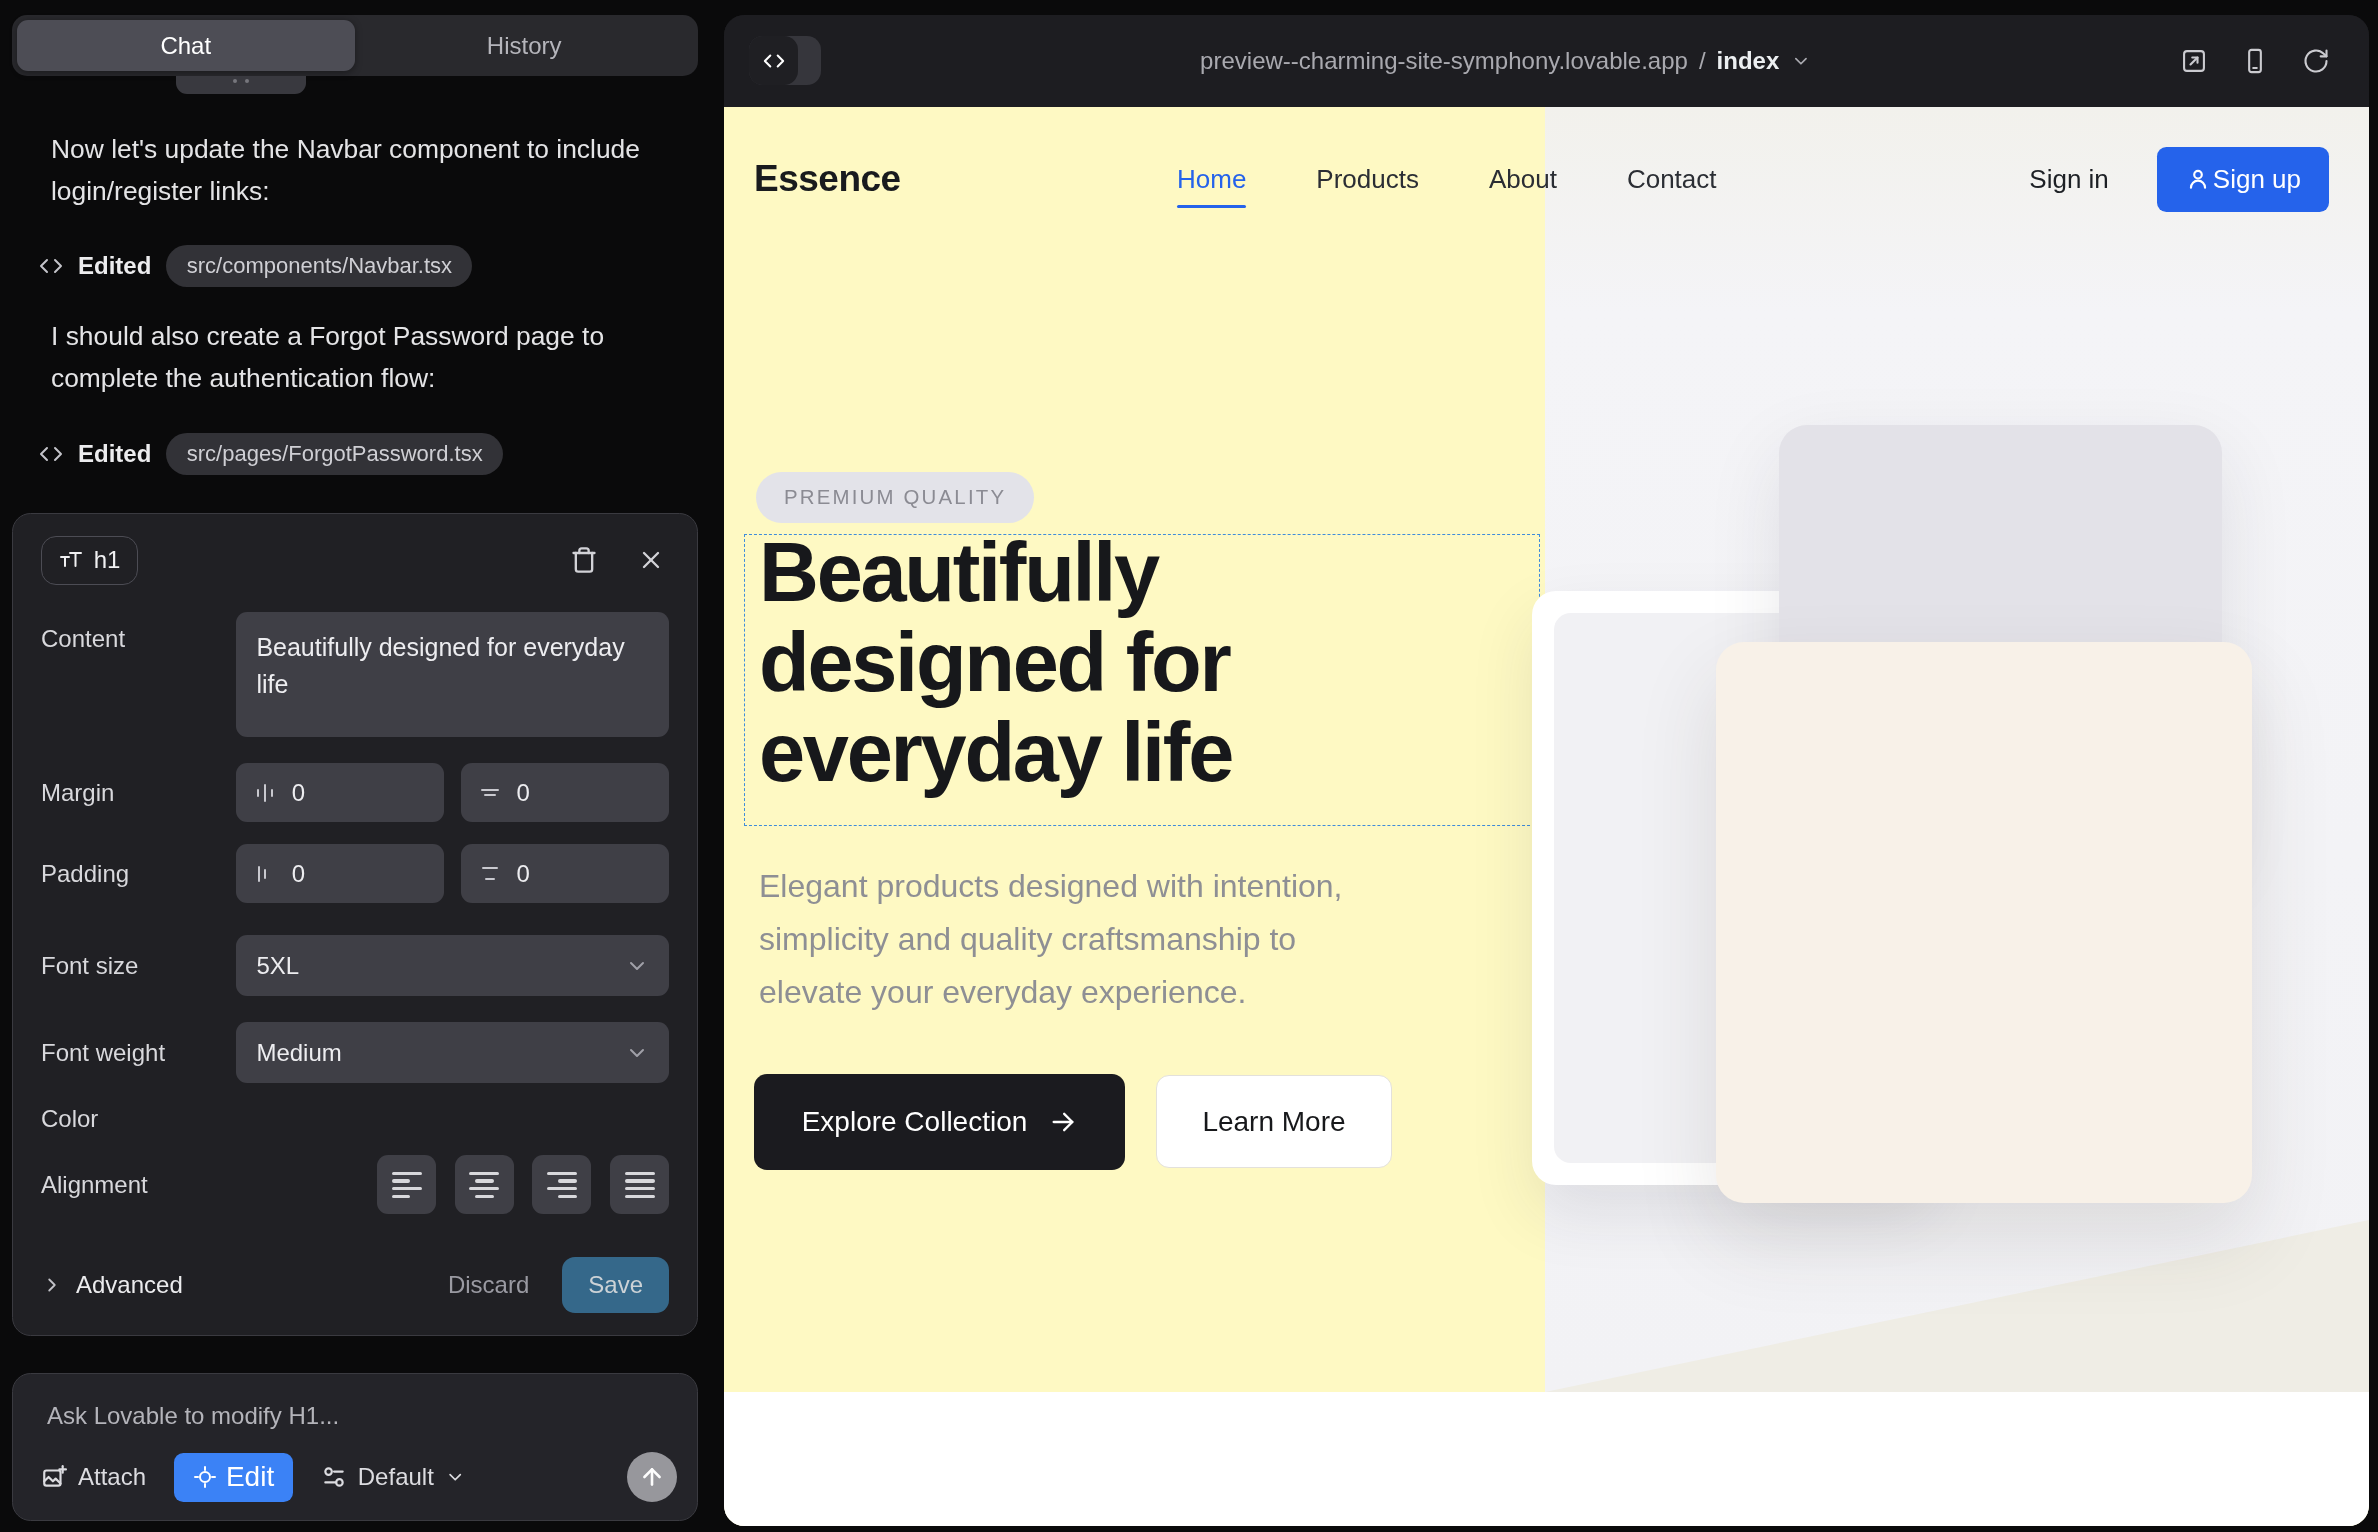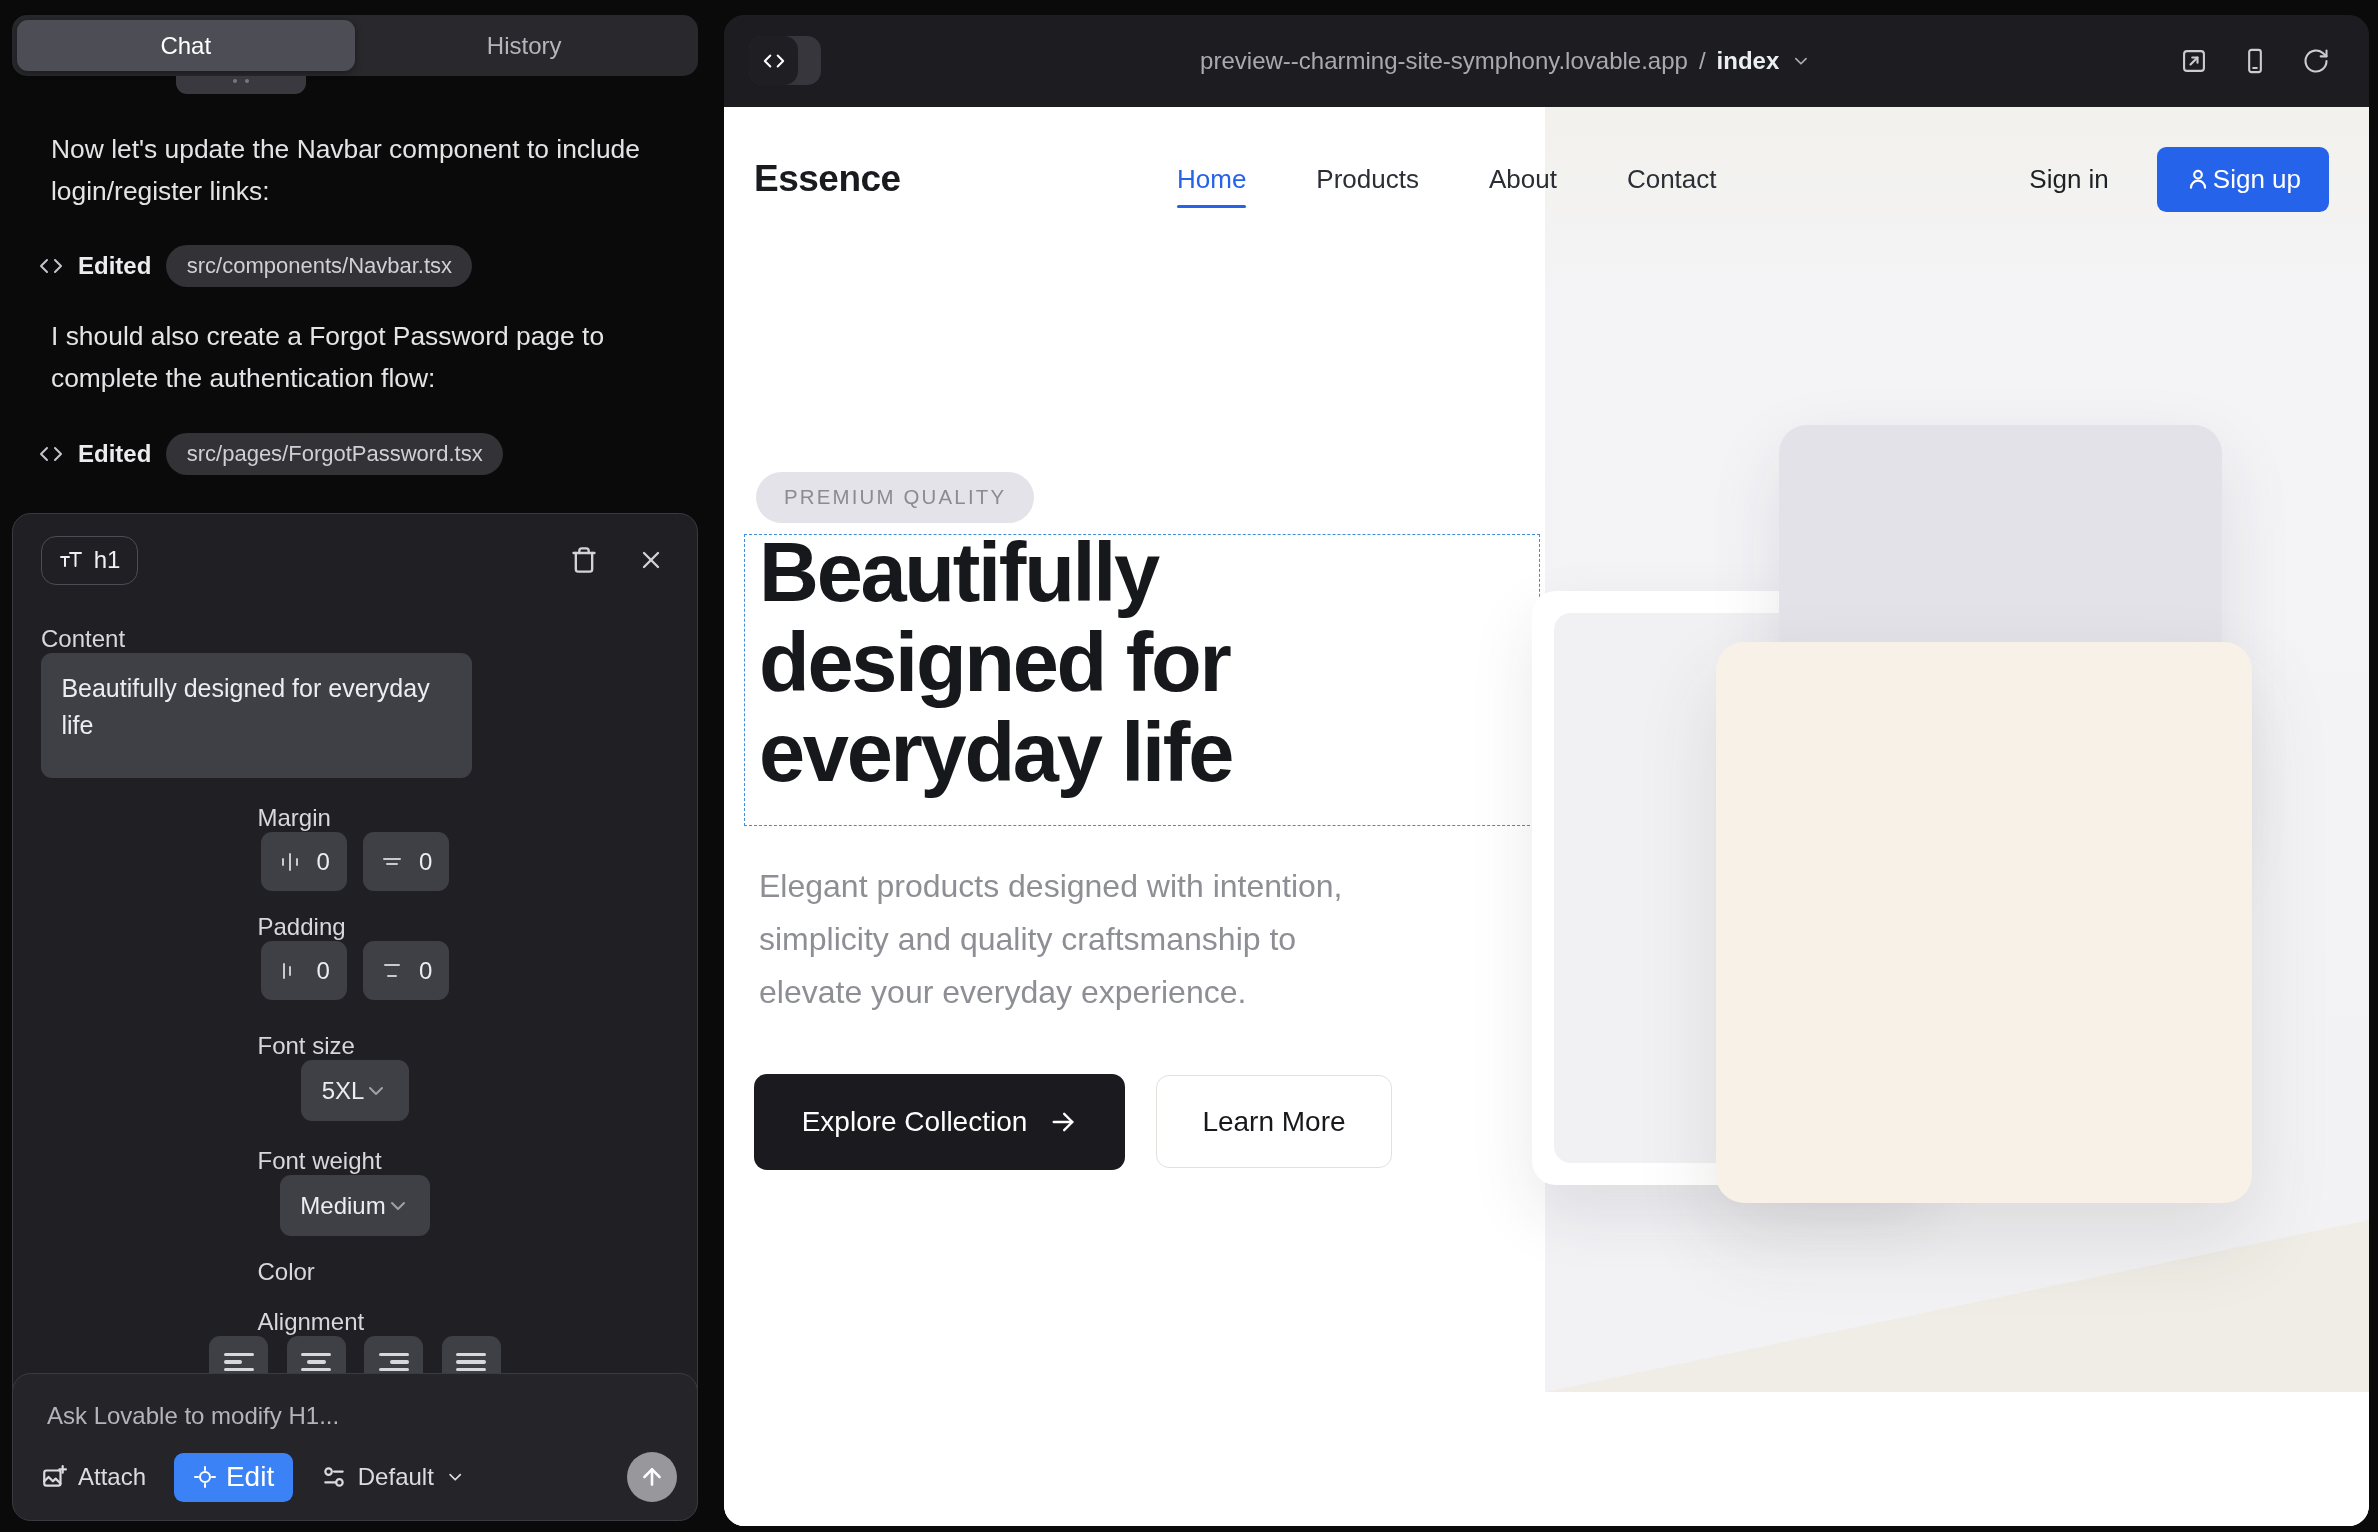--- a/index.html
+++ b/index.html
@@ -49,21 +49,21 @@
   .panel-header { height:52px; display:flex; align-items:center; margin-bottom:26px; }
   .el-badge {
     display:flex; align-items:center; gap:11px; border:0.9px solid #4c4c54;
     border-radius:15px; padding:9.3px 16.7px; color:#f0f0f2;
   }
   .el-badge .tag { font-size:24px; }
   .panel-header .spacer { flex:1; }
   .icon-btn { color:#d2d2d7; cursor:pointer; padding:3.7px; }
   .icon-btn + .icon-btn { margin-left:32px; }
 
-  .row { display:flex; align-items:center; margin-bottom:22px;flex-direction:column; }
+  .row { display:flex; align-items:center; margin-bottom:22px; }
   .row.top { align-items:flex-start; }
   .row .lbl { width:195px; font-size:24px; color:#d8d8dc; flex-shrink:0; }
   .row .ctrl { flex:1; }
 
   .textarea {
     background:#3f3f46; border-radius:11px; padding:16.7px 20.4px; min-height:125px;
     font-size:25px; line-height:37px; color:#ededf0;
   }
   .textarea .inner { width:390px; }
 
@@ -161,21 +161,21 @@
     display:flex; align-items:center; gap:11px; font-size:24px; white-space:nowrap; cursor:pointer;
   }
   .chrome-url .host { color:#a9a9af; }
   .chrome-url .sep { color:#a9a9af; }
   .chrome-url .page { color:#eceff1; font-weight:bold; }
   .chrome-url .chev { color:#a9a9af; }
   .chrome-actions { position:absolute; right:39px; top:0; height:92px; display:flex; align-items:center; gap:33px; color:#cbcbd0; }
   .chrome-actions .icon-btn { margin:0; padding:0; color:#cbcbd0; }
 
   
-  .site { position:relative; height:1419px; background:#ffffff; overflow:hidden; }
+  .site { position:relative; height:1419px; background:#fef9c3; overflow:hidden; }
   .gray-zone {
     position:absolute; left:821px; top:0; width:824px; height:1285px;
     background:linear-gradient(180deg,#f2f1ec 0%,#f4f4f7 16%,#f2f2f5 100%);
   }
   .wedge {
     position:absolute; left:821px; top:1113px; width:824px; height:172px;
     background:#efede5; clip-path:polygon(0 100%, 100% 0, 100% 100%);
   }
   .white-strip { position:absolute; left:0; top:1285px; width:100%; height:134px; background:#ffffff; }
 

